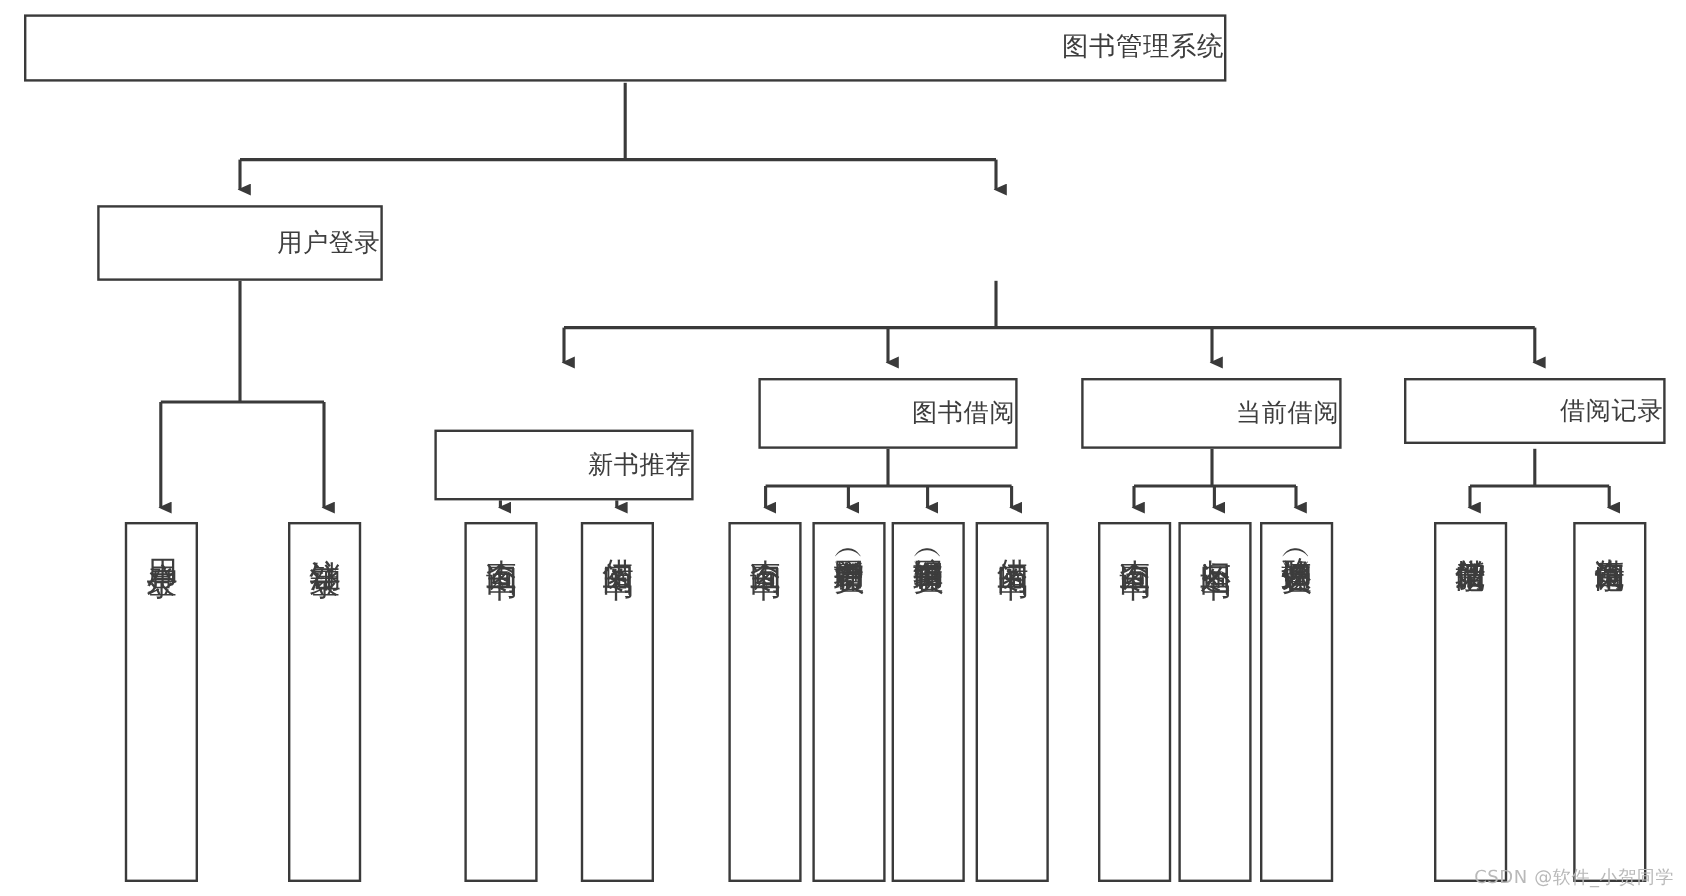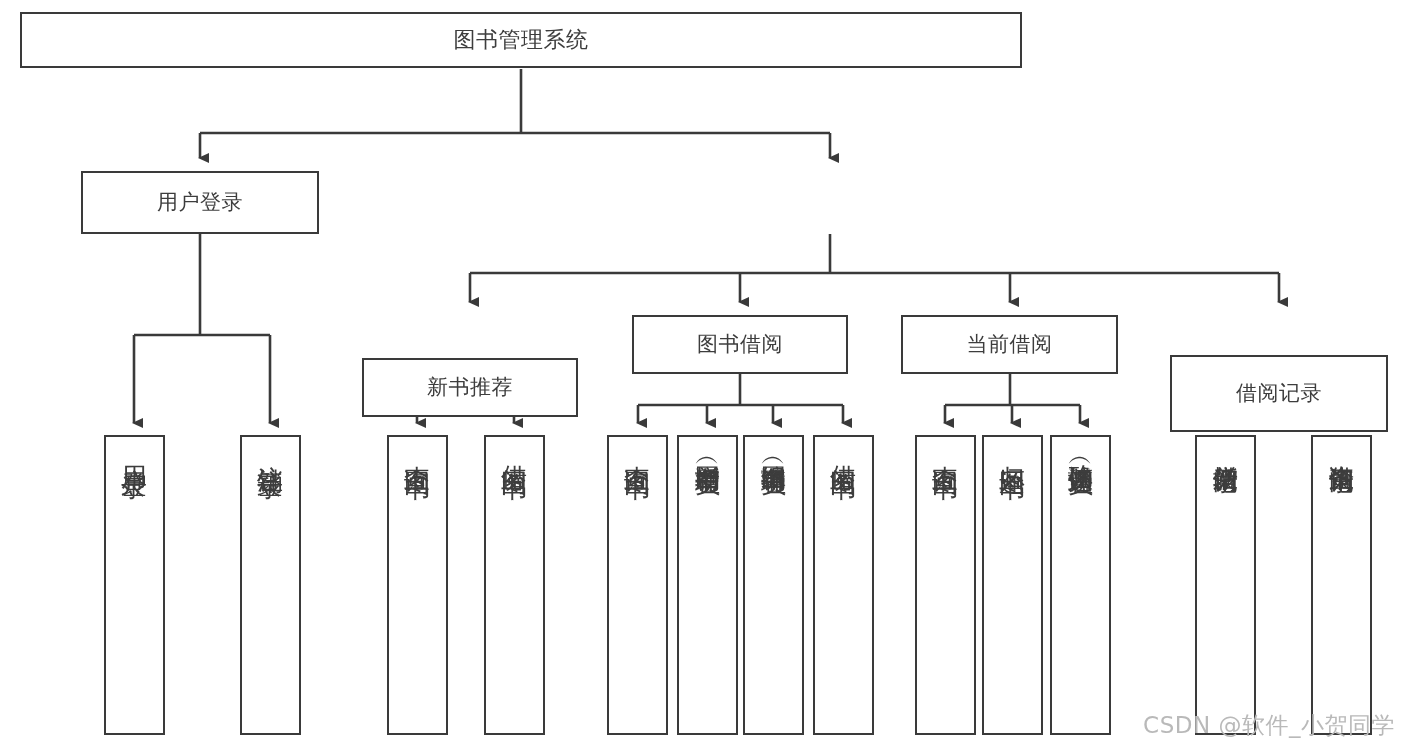--- a/index.html
+++ b/index.html
@@ -25,21 +25,21 @@
     height: 747px;
     pointer-events: none;
   }
   .node {
     position: absolute;
     box-sizing: border-box;
     background: #ffffff;
     border: 2px solid #3a3a3a;
     display: flex;
     align-items: center;
-    justify-content: center;
+    justify-content: flex-end;
   }
   .node .lbl {
     color: #3d3d3d;
     line-height: 1.18;
     white-space: pre;
     text-align: center;
   }
   
   .node.h .lbl {
     font-size: 21px;
@@ -65,21 +65,21 @@
   }
   .node.v.tall .lbl {
     font-size: 25px;
     letter-spacing: 1px;
   }
   .watermark {
     position: absolute;
     right: 10px;
     bottom: 6px;
     color: #b9b9b9;
-    font-size: 23px;
+    font-size: 15px;
     letter-spacing: 0.5px;
     white-space: nowrap;
   }
 </style>
 </head>
 <body>
 
 <div id="canvas">
 
   <svg id="wires" viewBox="0 0 1405 747">
@@ -142,21 +142,21 @@
 
   <div class="node h" style="left:362px; top:315px; width:216px; height:59px;margin-top:43px;">
     <span class="lbl">新书推荐</span>
   </div>
   <div class="node h" style="left:901px; top:315px; width:217px; height:59px;">
     <span class="lbl">当前借阅</span>
   </div>
   <div class="node h" style="left:632px; top:315px; width:216px; height:59px;">
     <span class="lbl">图书借阅</span>
   </div>
-  <div class="node h" style="left:1170px; top:315px; width:218px; height:77px;margin-top:40px;">
+  <div class="node h" style="left:1170px; top:315px; width:218px; height:55px;">
     <span class="lbl">借阅记录</span>
   </div>
 
   <div class="node v" style="left:104px; top:435px; width:61px; height:300px;">
     <span class="lbl">用户登录</span>
   </div>
   <div class="node v" style="left:240px; top:435px; width:61px; height:300px;">
     <span class="lbl">注销登录</span>
   </div>
 

